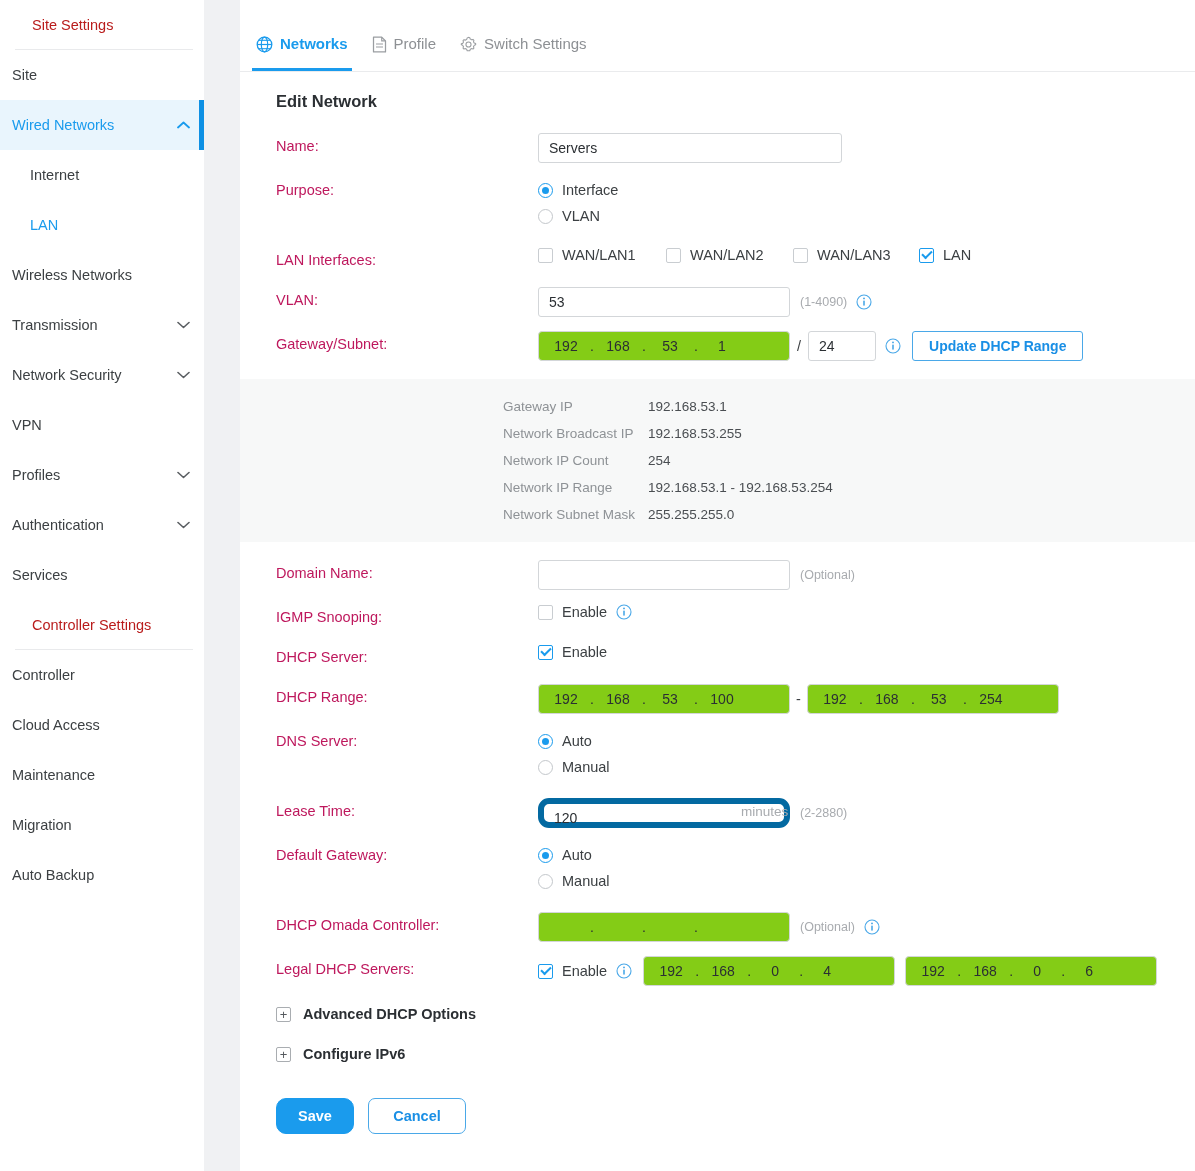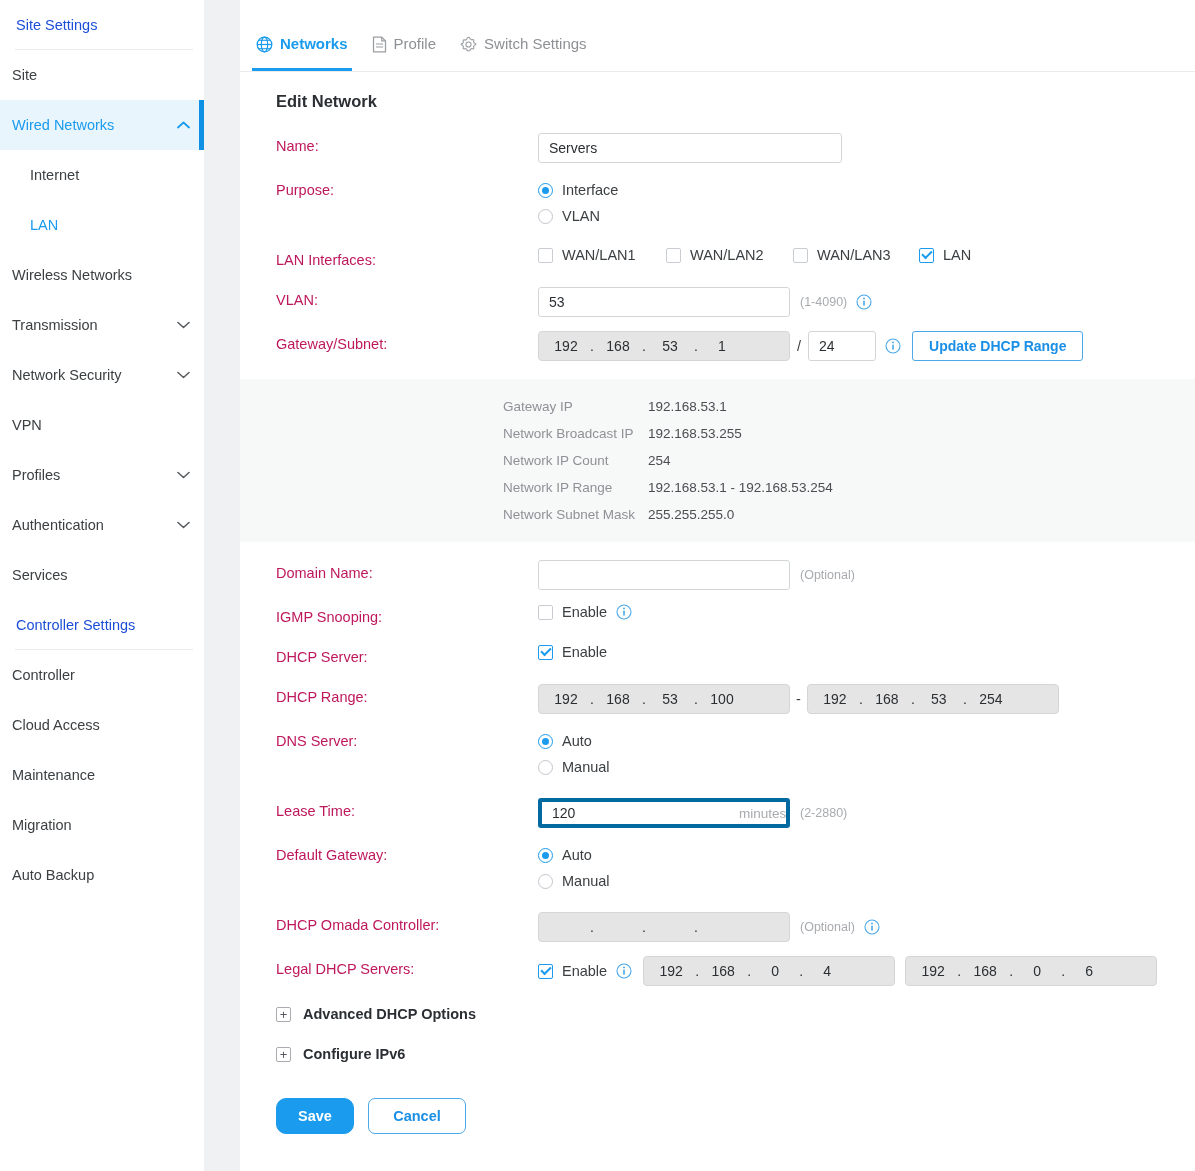--- a/index.html
+++ b/index.html
@@ -15,23 +15,23 @@
 
   
   #sidebar {
     position: absolute; left: 0; top: 0;
     width: 204px; height: 1171px;
     background: #ffffff;
     overflow: hidden;
   }
   .nav-section-title {
     height: 50px; line-height: 50px;
-    padding-left: 16px;
+    padding-left: 32px;
     font-size: 14.5px;
-    color: #1d4ed8;
+    color: #b91c1c;
     position: relative;
   }
   .nav-section-title::after {
     content: ""; position: absolute;
     left: 15px; right: 11px; bottom: 0;
     height: 1px; background: #e9eaec;
   }
   .nav-item {
     position: relative;
     height: 50px; line-height: 50px;
@@ -178,21 +178,21 @@
     transform: rotate(-45deg) translate(1px, -1px);
   }
   .cb-label { font-size: 14.5px; color: #3c4043; margin-left: 9px; }
   .cb-group { display: flex; align-items: center; }
 
   
   .ipbox {
     display: flex; align-items: center;
     height: 30px;
     border: 1px solid #d3d6d9; border-radius: 4px;
-    background: #e5e5e5;
+    background: #84cc16;
     padding: 0 4px;
   }
   .ipbox .oct {
     width: 46px; text-align: center;
     font-size: 14px; color: #2b2f33;
     line-height: 28px;
   }
   .ipbox .dot {
     font-size: 14px; color: #2b2f33; line-height: 28px;
     width: 6px; text-align: center;
@@ -218,23 +218,23 @@
     background: #f7f8f8;
     margin-top: 18px;
     padding: 14px 0 14px 0;
   }
   .ip-row { display: flex; padding-left: 263px; height: 27px; align-items: center; }
   .ip-key { width: 145px; flex: 0 0 145px; font-size: 13.5px; color: #8e9296; }
   .ip-val { font-size: 13.5px; color: #4a4e52; }
 
   
   .unit-input {
-    position: relative; display: inline-flex; align-items: center;
+    position: relative; display: inline-flex; 
     height: 30px; width: 252px;
-    border: 4px solid #0369a1; border-radius: 3px; background: #fff;
+    border: 6px solid #0369a1; border-radius: 11px; background: #fff;
   }
   .unit-input .uval {
     flex: 1; padding: 0 6px 0 10px;
     font-size: 14px; color: #2b2f33; border: none; outline: none;
     background: transparent; font-family: "Liberation Sans", sans-serif;
     height: 28px;
   }
   .unit-input .usuffix {
     font-size: 13.5px; color: #a8abaf; padding-right: 10px;
   }

